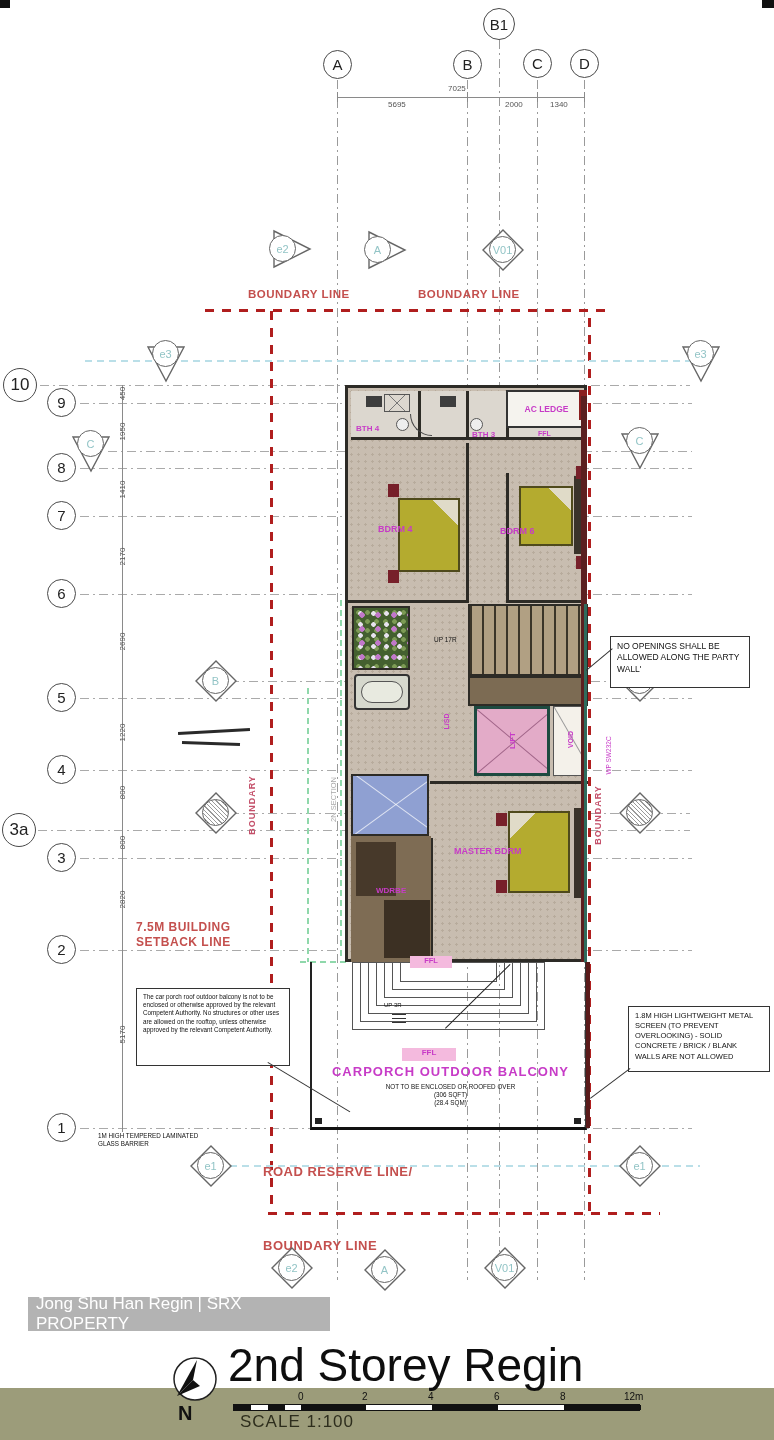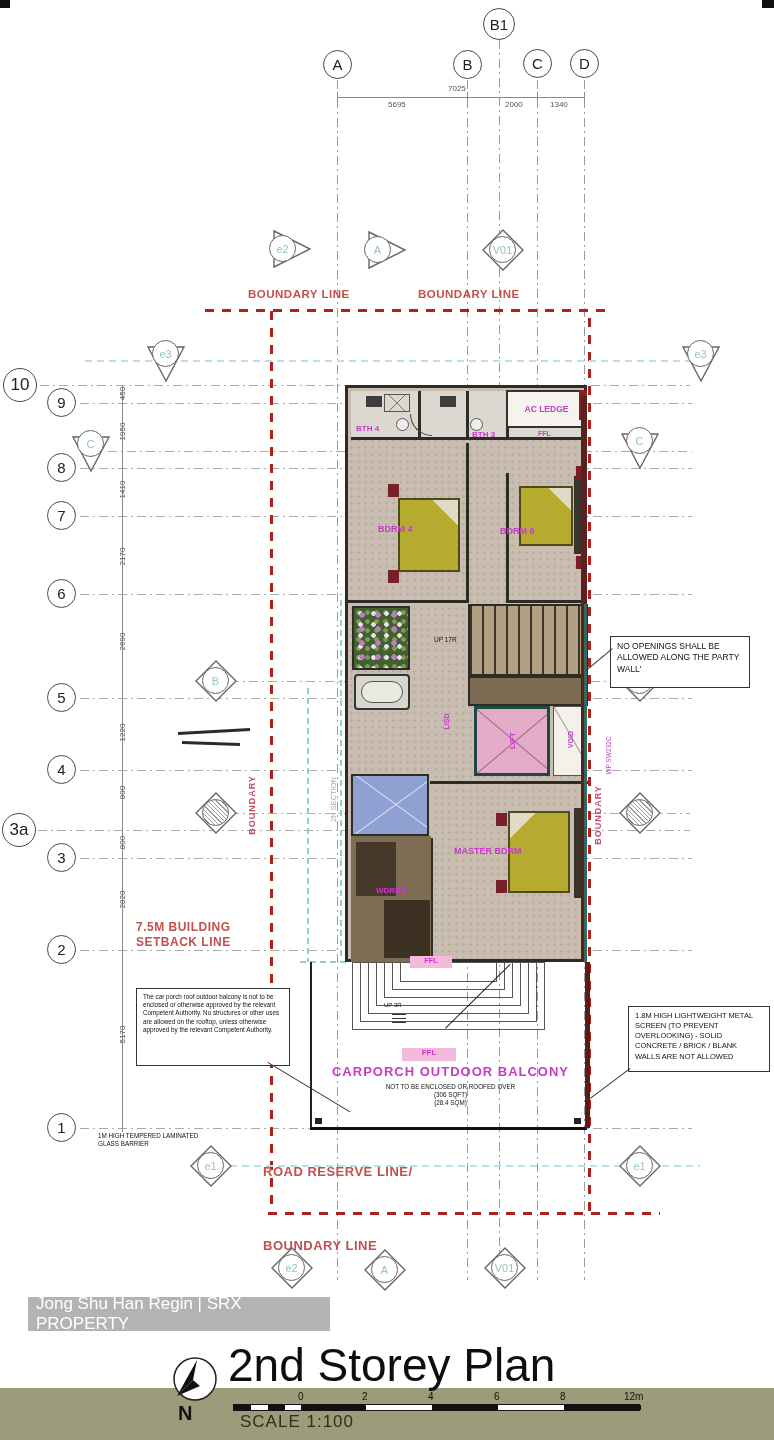--- a/index.html
+++ b/index.html
@@ -430,21 +430,21 @@
   <div class="note" style="left:628px;top:1006px;width:142px;height:66px;font-size:7.5px;line-height:1.35;">1.8M HIGH LIGHTWEIGHT METAL SCREEN (TO PREVENT OVERLOOKING) - SOLID CONCRETE / BRICK / BLANK WALLS ARE NOT ALLOWED</div>
   <div class="leader" style="left:590px;top:1098px;width:50px;transform:rotate(-37deg);"></div>
 
   <div class="abs tiny" style="left:98px;top:1132px;width:120px;">1M HIGH TEMPERED LAMINATED GLASS BARRIER</div>
 
   <div id="watermark">
       <span>Jong Shu Han Regin | SRX PROPERTY</span>
     </div>
 
   <div id="olive"></div>
-  <div id="title">2nd Storey Plan</div>
+  <div id="title">2nd Storey Regin</div>
 
   <div class="abs" style="left:170px;top:1356px;z-index:8;">
     <svg width="50" height="50">
         <circle cx="25" cy="23" r="21" fill="#fff" stroke="#222" stroke-width="1.5"></circle>
       <polygon points="7,40 27,4 23,24" fill="#111"></polygon>
       <polygon points="7,40 23,24 30,30" fill="#111"></polygon>
       </svg>
   </div>
   <div class="abs" style="left:178px;top:1402px;font-size:20px;font-weight:bold;color:#111;z-index:8;">N</div>
 

